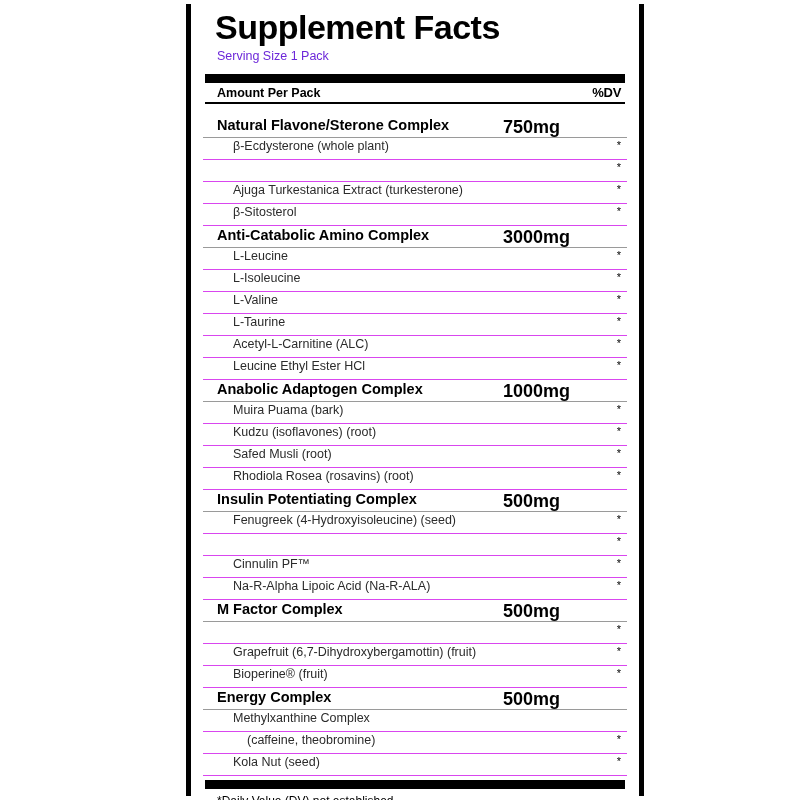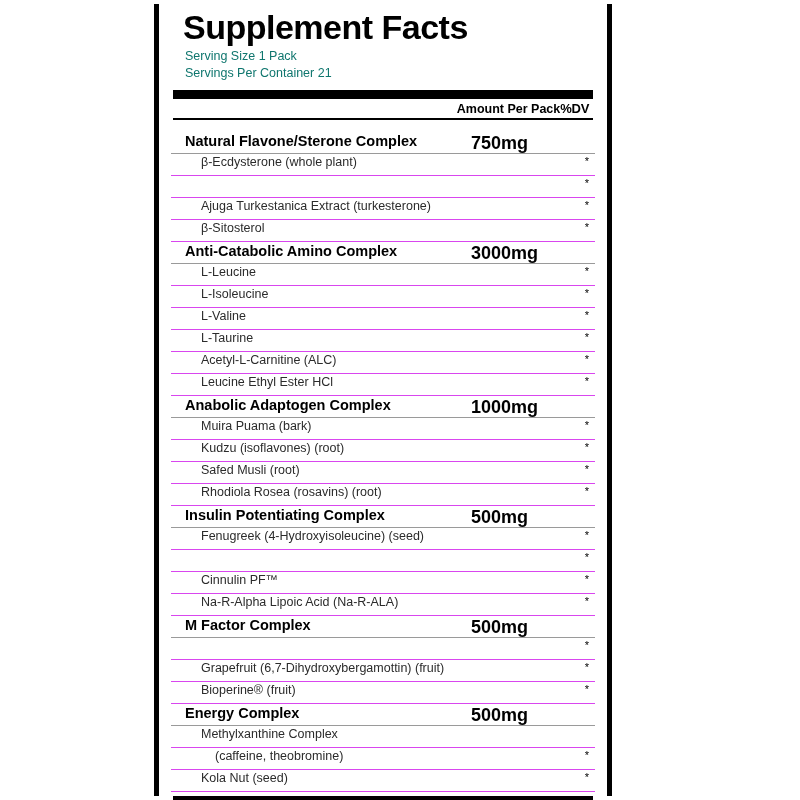--- a/index.html
+++ b/index.html
@@ -15,56 +15,56 @@
     overflow: hidden;
   }
   .page {
     position: relative;
     width: 800px;
     height: 800px;
     background: #ffffff;
   }
   .panel {
     position: absolute;
-    left: 154px;
+    left: 186px;
     top: 4px;
     width: 458px;
     height: 792px;
     background: #ffffff;
     border-left: 5px solid #000000;
     border-right: 5px solid #000000;
     box-sizing: border-box;
     padding: 0 12px;
   }
   .title {
     font-size: 34px;
     font-weight: bold;
     letter-spacing: -0.5px;
     margin: 6px 0 2px 12px;
     line-height: 1.05;
   }
   .serving-line {
     font-size: 12.5px;
     margin-left: 14px;
     line-height: 1.35;
-    color: #0f766e;
+    color: #6d28d9;
   }
   .rule-thick {
     height: 9px;
     background: #000000;
     margin: 6px 2px 0 2px;
   }
   .rule-thin {
     height: 2px;
     background: #000000;
     margin: 0 2px;
   }
   .amount-row {
     display: flex;
-    justify-content: flex-end;
+    justify-content: space-between;
     align-items: baseline;
     font-size: 12.5px;
     font-weight: bold;
     padding: 2px 6px 2px 14px;
   }
   .amount-row .dv {
     font-size: 13px;
     letter-spacing: -0.3px;
   }
   .rows {
@@ -123,21 +123,20 @@
 </style>
 </head>
 <body>
 
 <div class="page">
   <div class="panel">
 
     <div class="title">Supplement Facts</div>
 
     <div class="serving-line">Serving Size 1 Pack</div>
-    <div class="serving-line">Servings Per Container 21</div>
 
     <div class="spacer-sm"></div>
     <div class="rule-thick"></div>
 
     <div class="amount-row">
       <span>Amount Per Pack</span>
       <span class="dv">%DV</span>
     </div>
 
     <div class="rule-thin"></div>

